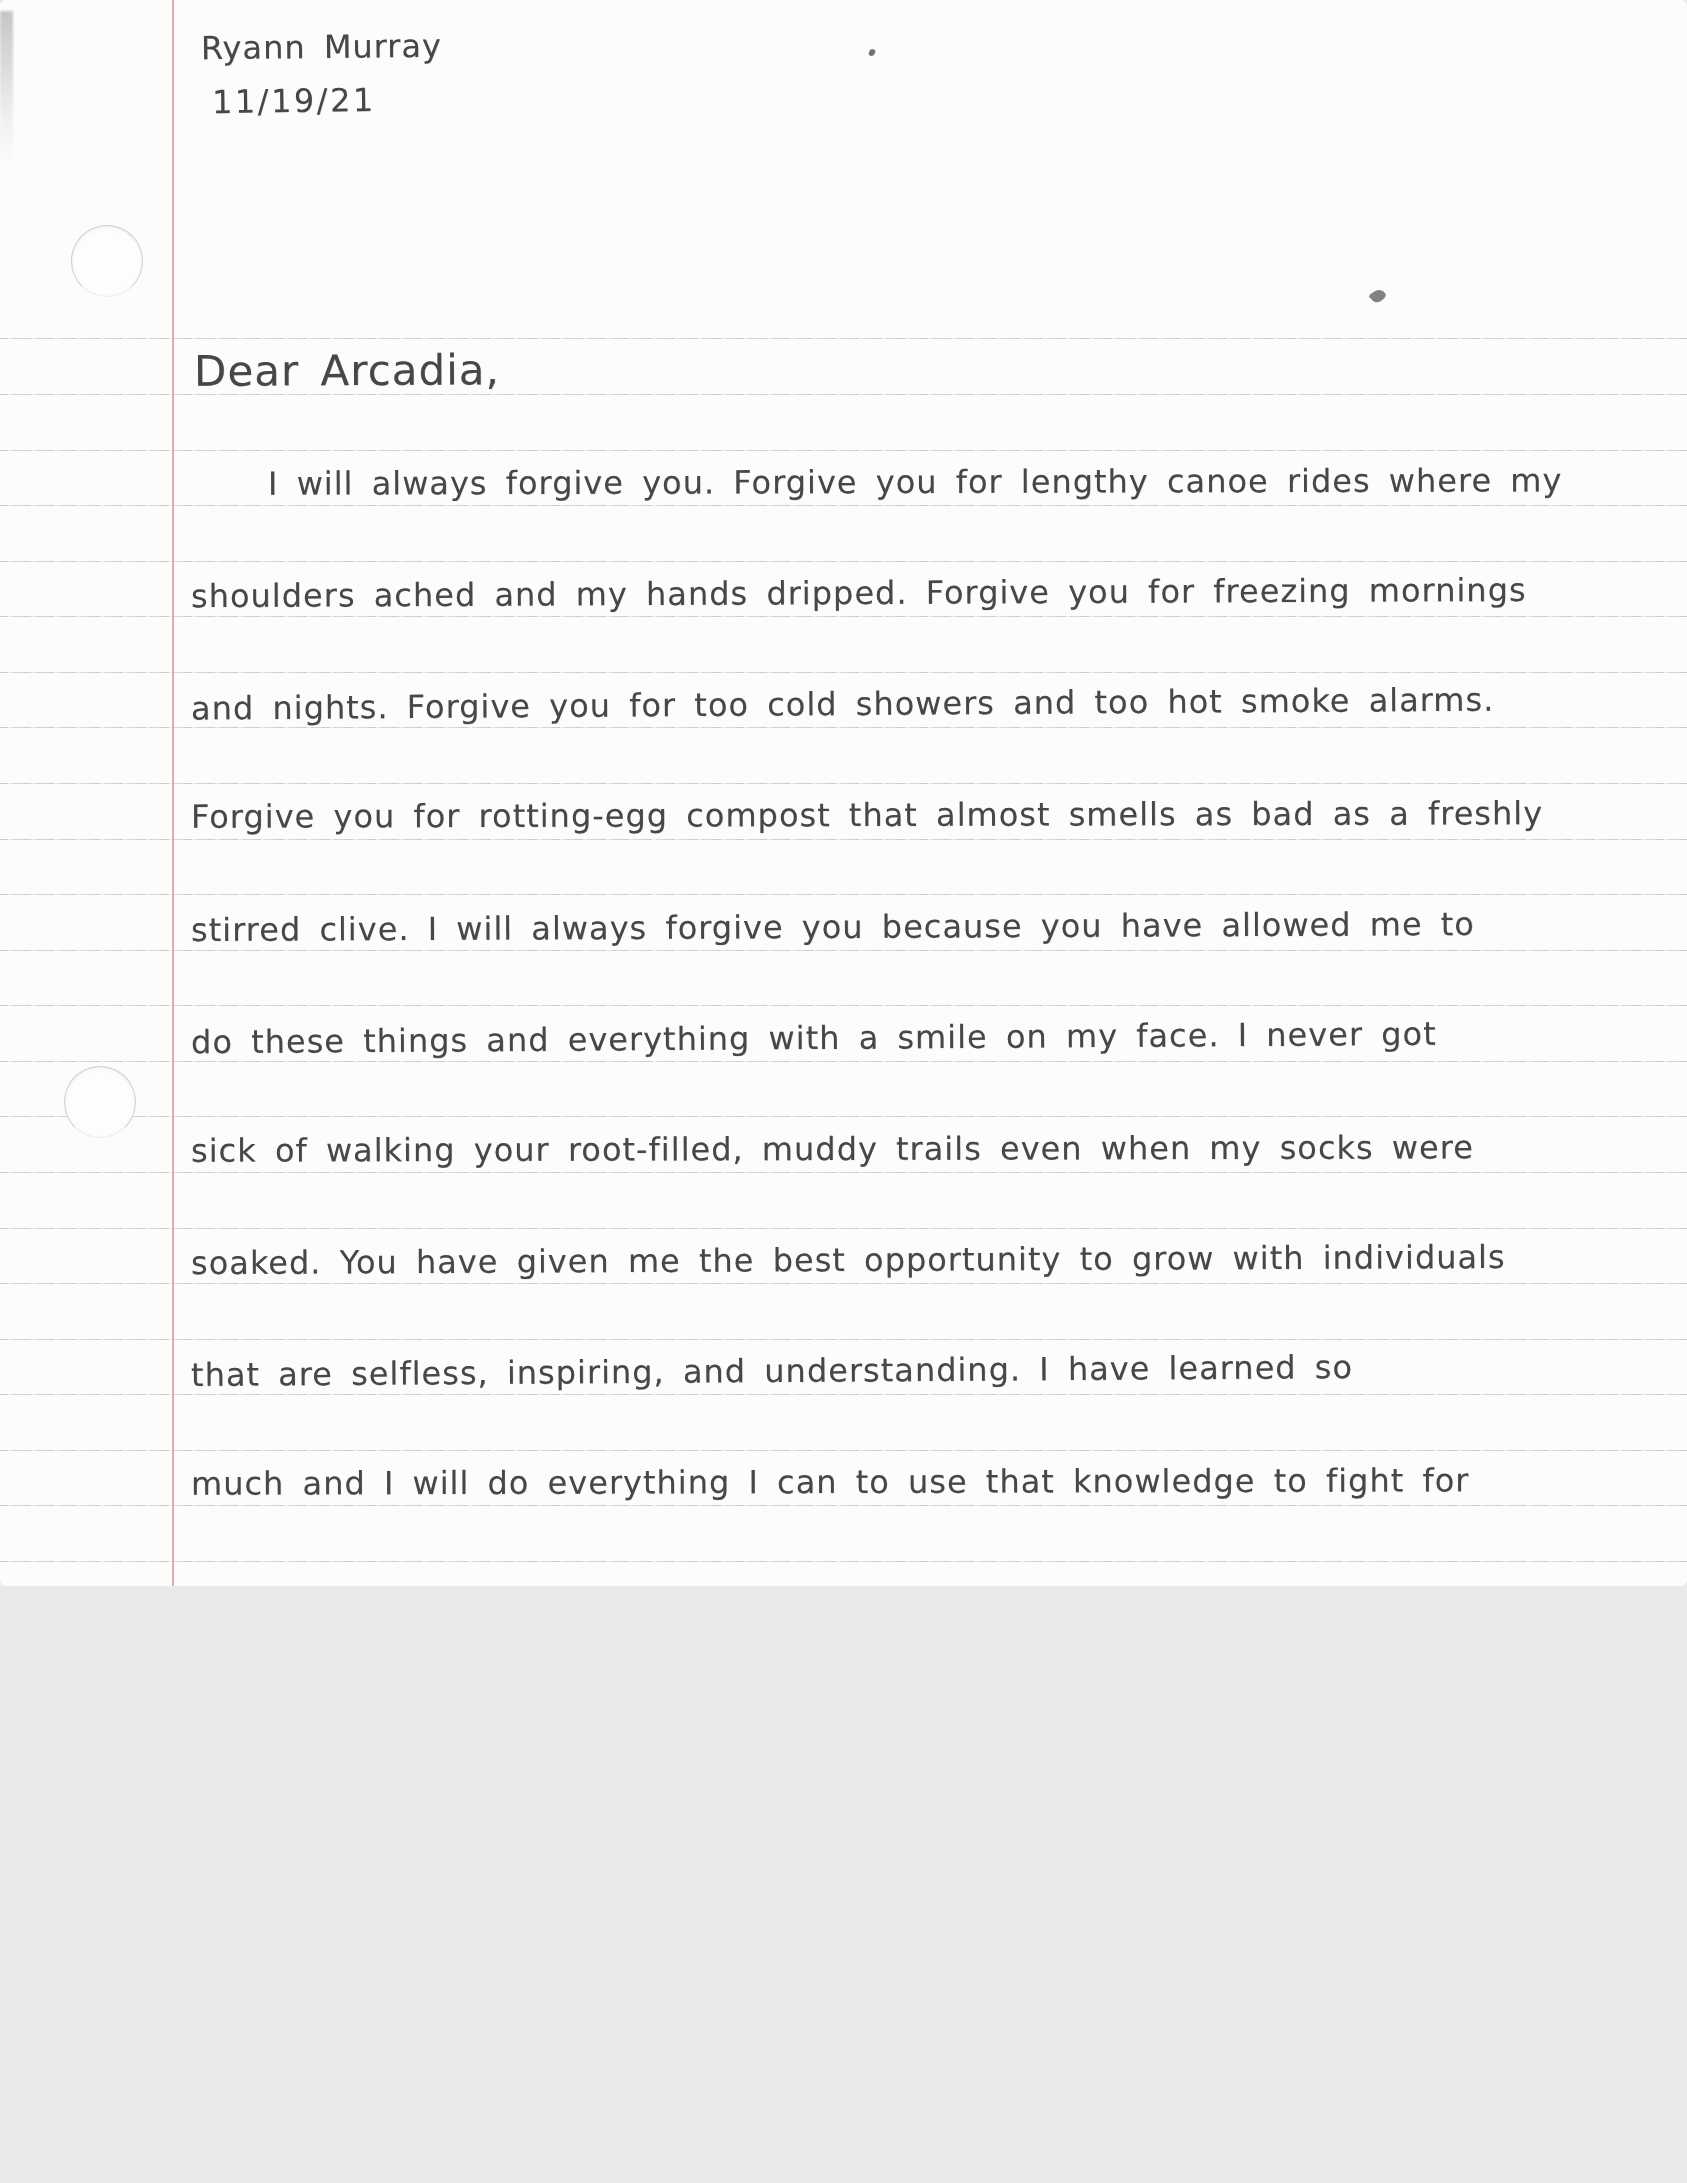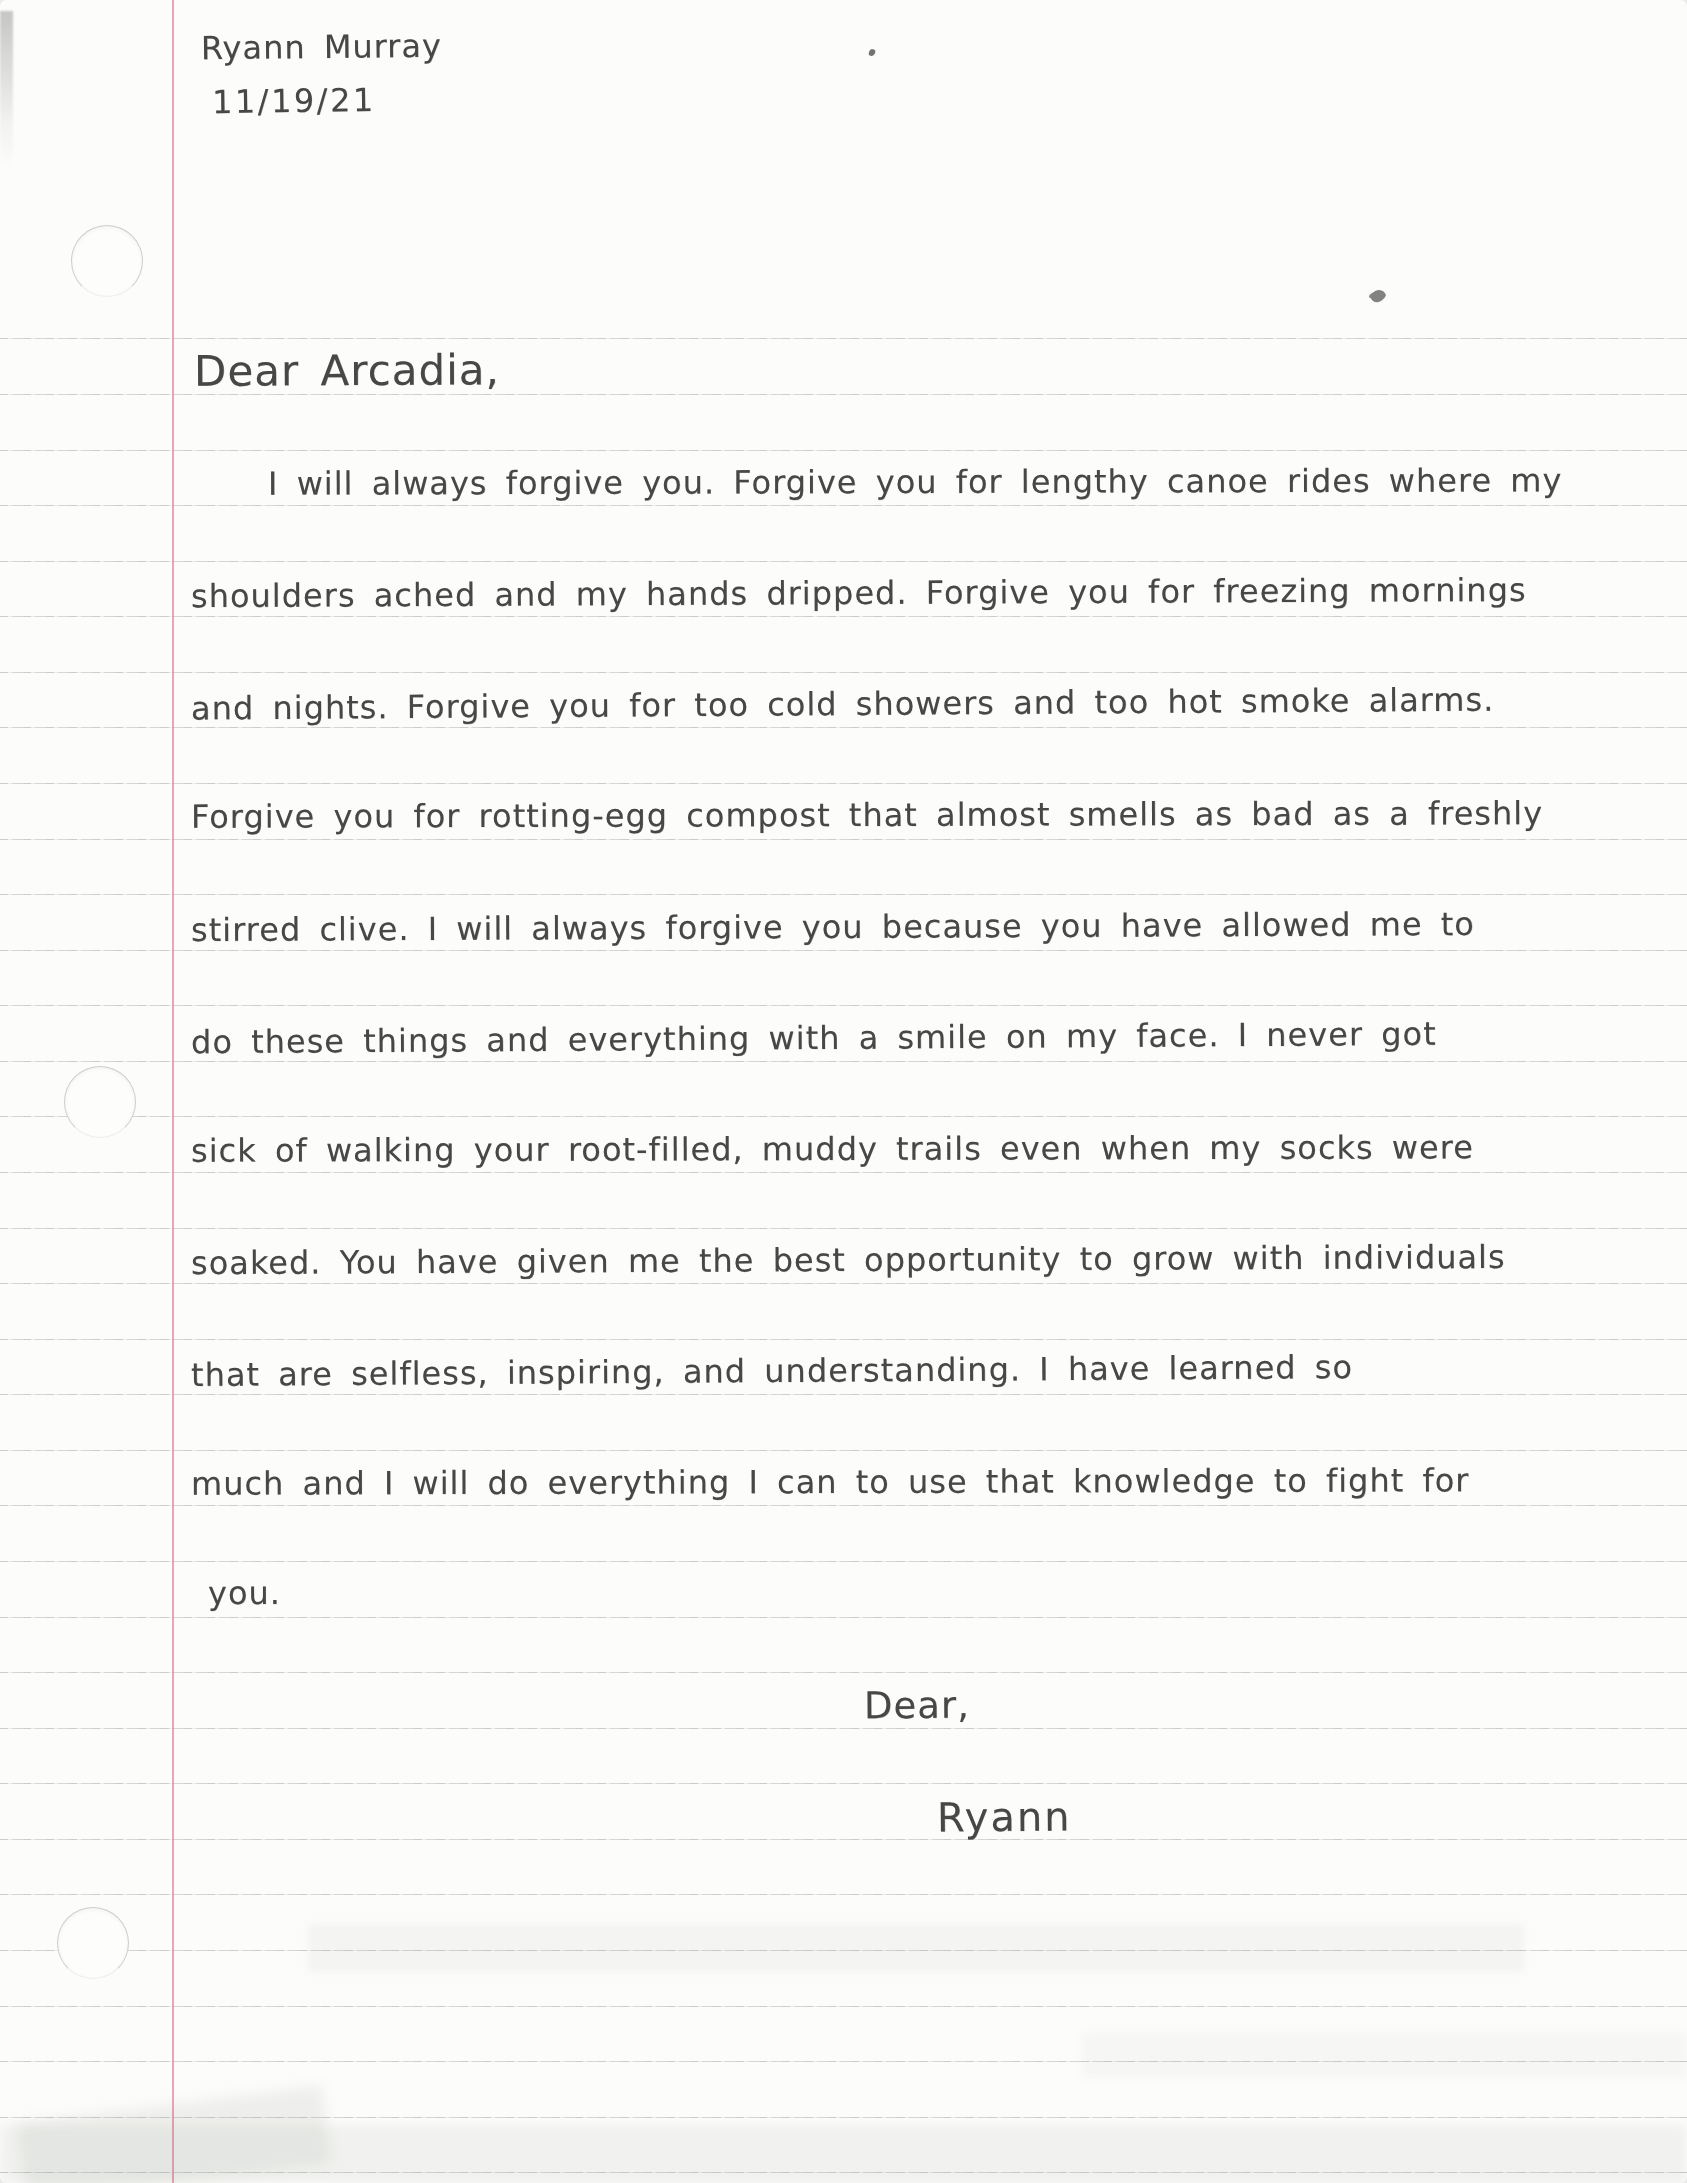--- a/index.html
+++ b/index.html
@@ -1,18 +1,18 @@
 <!DOCTYPE html>
 <html style="font-size:8px"><head>
 <meta charset="utf-8">
 <style>
   html,body{margin:0;padding:0;background:#e9e9e7;}
   .page{
     position:relative;
-    width:1687px;height:2183px;
+    width:1687px;height:1586px;
     background:#fcfcfa;
     overflow:hidden;
     font-family:"DejaVu Sans", sans-serif;
     border-radius:6px;
   }
   
   .rule{
     position:absolute;left:0;right:0;height:1px;
     background:repeating-linear-gradient(90deg,
       rgba(168,176,170,.60) 0 8px,

